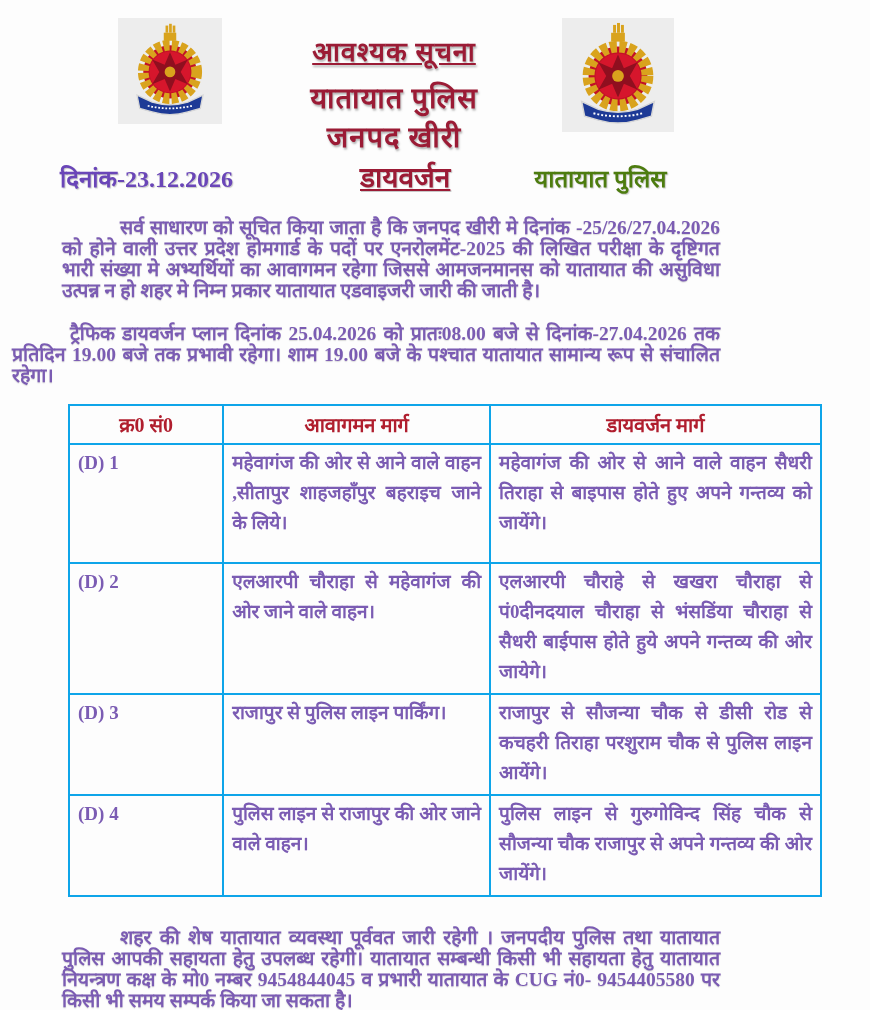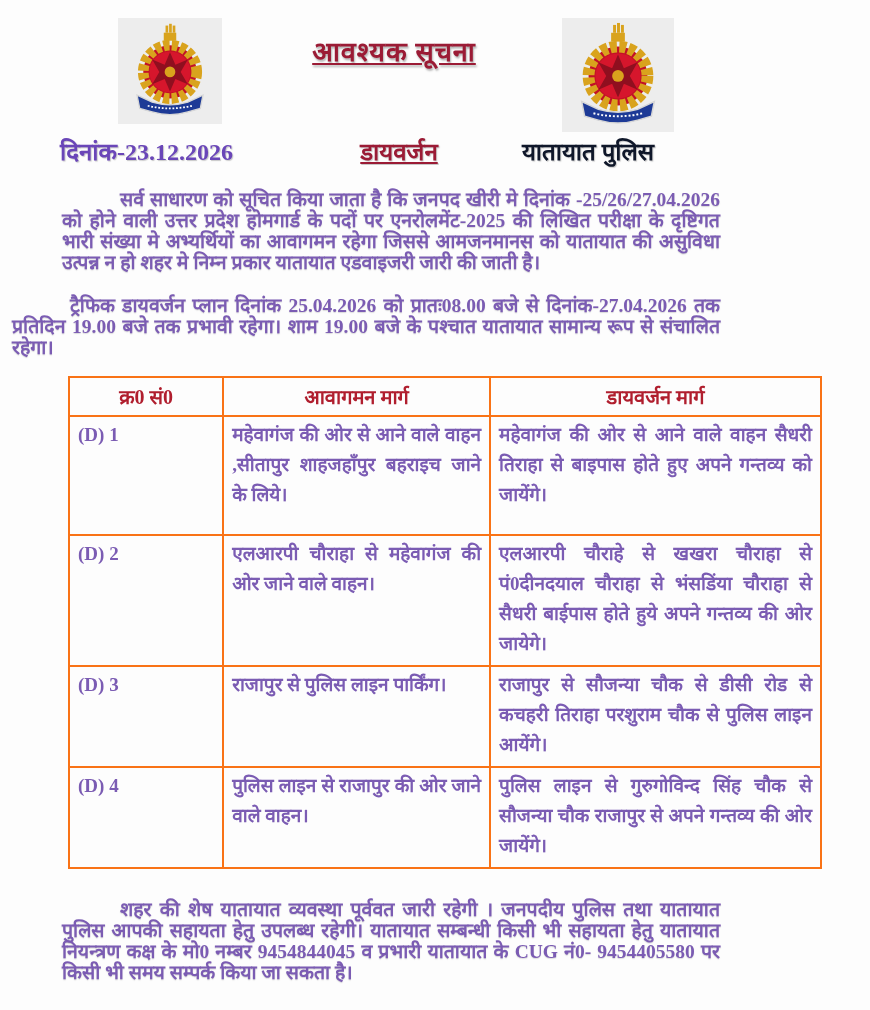--- a/index.html
+++ b/index.html
@@ -41,26 +41,26 @@
     display:grid;
     grid-template-columns:300px 1fr 300px;
     padding:2px 30px 0 60px;
     align-items:baseline;
   }
   .date-label{
     color:#6a46b8;font-size:24px;font-weight:bold;
     text-shadow:1px 1px 1px rgba(120,120,120,.4);
   }
   .diversion-label{
-    text-align:center;color:#9b1b35;font-size:24px;font-weight:bold;
+    text-align:center;color:#9b1b35;font-size:28px;font-weight:bold;
     text-decoration:underline;
     text-shadow:1px 1px 1px rgba(120,120,120,.4);
   }
   .traffic-label{
-    text-align:center;color:#0f172a;font-size:24px;font-weight:bold;
+    text-align:center;color:#4d7c0f;font-size:24px;font-weight:bold;
     text-shadow:1px 1px 1px rgba(120,120,120,.4);
   }
 
   
   .para{
     margin:0;
     padding:0 48px 0 62px;
     color:#7b5cb3;
     font-size:19.5px;
     font-weight:600;
@@ -74,21 +74,21 @@
   .para.footer{margin-top:30px;}
 
   
   table.diversion{
     border-collapse:collapse;
     margin:18px 48px 0 68px;
     width:754px;
     table-layout:fixed;
   }
   table.diversion th,table.diversion td{
-    border:2px solid #f97316;
+    border:2px solid #0ea5e9;
     padding:3px 8px 6px 8px;
     vertical-align:top;
     margin-top:12px;
   }
   table.diversion th{
     color:#b01e2e;font-size:20px;font-weight:bold;text-align:center;
     padding:5px 4px;
   }
   table.diversion td{
     color:#7b5cb3;font-size:19px;font-weight:600;line-height:30px;
@@ -126,20 +126,21 @@
           <path d="M50 34 L56 48 L70 42 L62 56 L70 70 L56 64 L50 78 L44 64 L30 70 L38 56 L30 42 L44 48 Z" fill="#8f0f1f"></path>
           <circle cx="50" cy="56" r="6" fill="#d9a31d"></circle>
 
           <path d="M13 82 L30 90 Q50 96 70 90 L87 82 L84 97 L70 101 Q50 107 30 101 L16 97 Z" fill="#1d3a96" stroke="#d7d7d7" stroke-width="1.5"></path>
           <path d="M25 94 Q50 100 75 94" stroke="#ffffff" stroke-width="2" fill="none" stroke-dasharray="2 2"></path>
         </svg>
       </div>
     </div>
     <div class="center-titles">
       <div class="title-main">आवश्यक सूचना</div>
+      <div class="title-sub">यातायात पुलिस जनपद खीरी</div>
     </div>
     <div class="logo-cell">
       <div class="logo-box right">
         <svg width="100" height="108" viewBox="0 0 100 110">
           <rect x="43" y="12" width="14" height="9" fill="#d9a31d"></rect>
           <rect x="45" y="4" width="3" height="8" fill="#d9a31d"></rect>
           <rect x="49" y="2" width="3" height="10" fill="#d9a31d"></rect>
           <rect x="53" y="4" width="3" height="8" fill="#d9a31d"></rect>
           <circle cx="50" cy="56" r="30" fill="#c21127"></circle>
           <circle cx="50" cy="56" r="30" fill="none" stroke="#d9a31d" stroke-width="12" stroke-dasharray="7 2.5"></circle>

